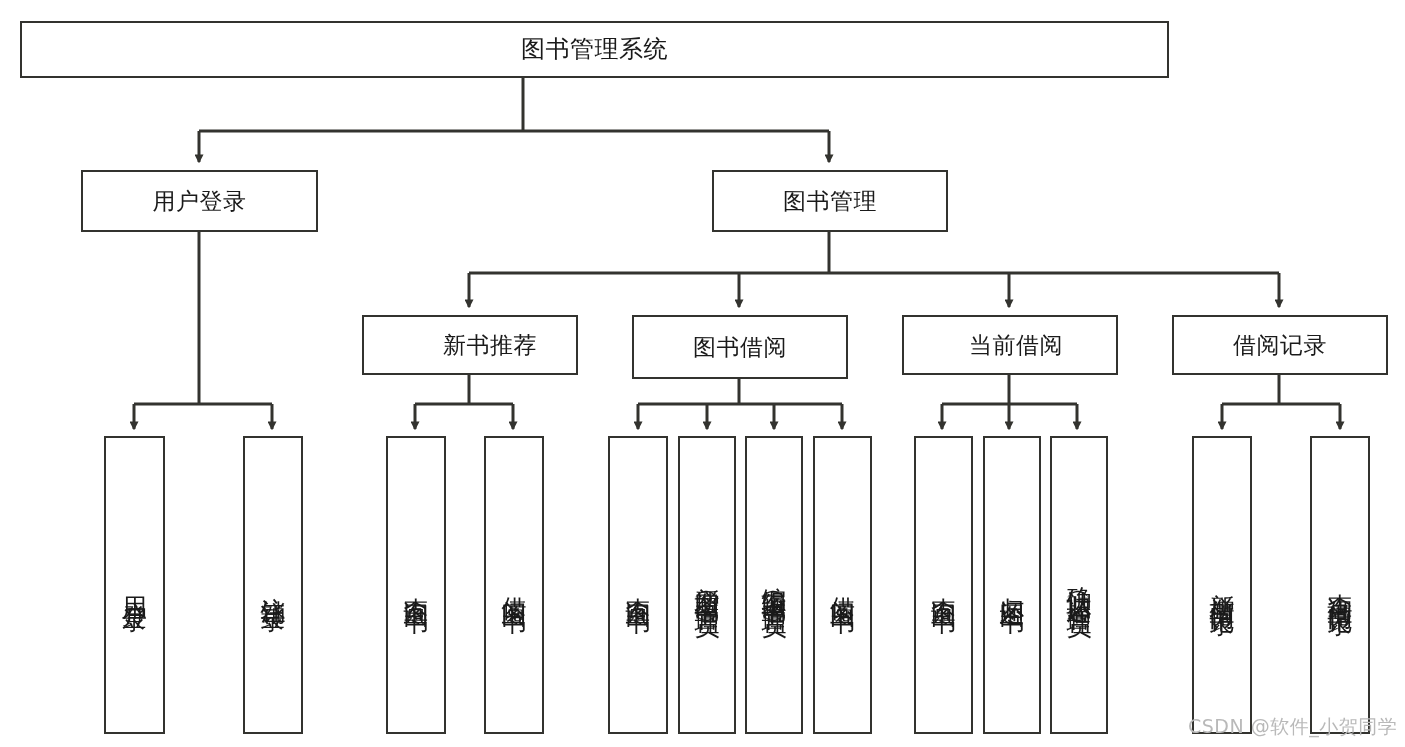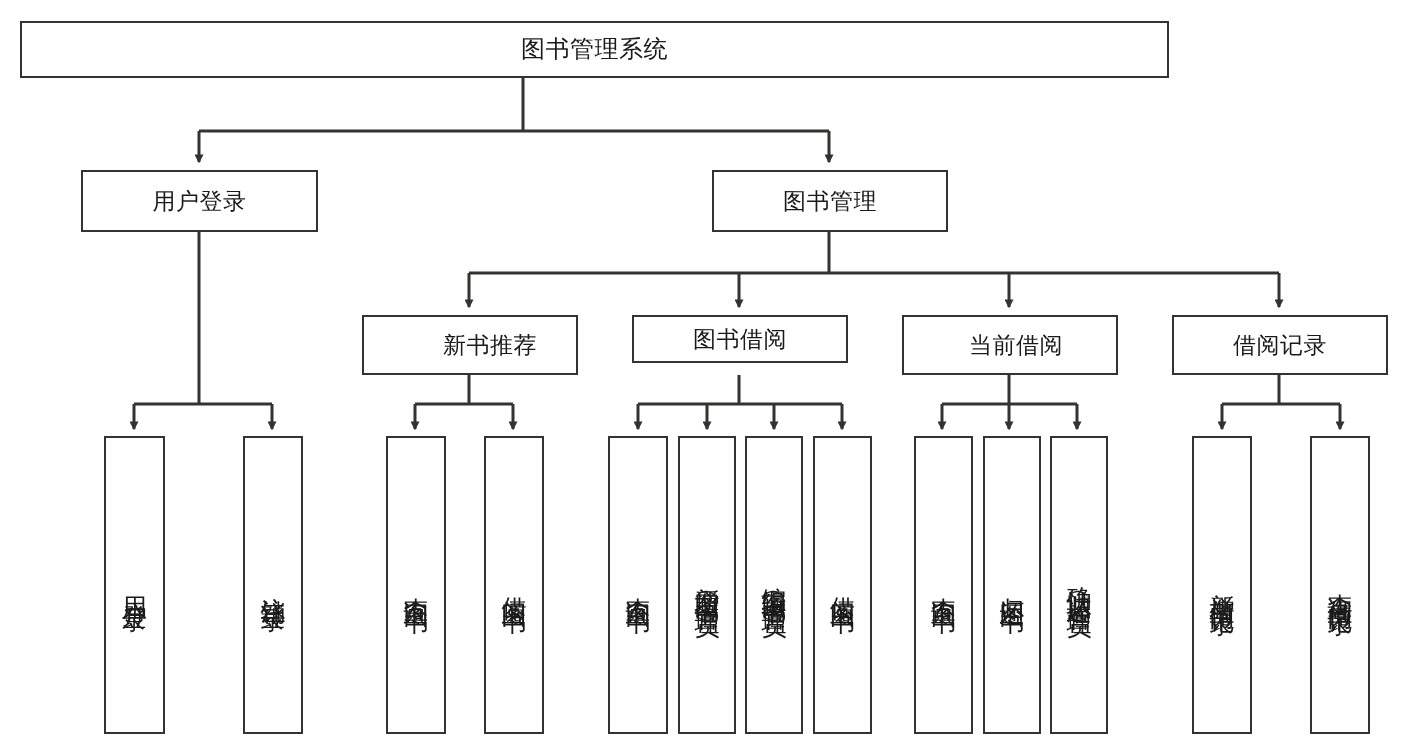--- a/index.html
+++ b/index.html
@@ -141,21 +141,21 @@
   <div class="node horiz" style="left:81px; top:170px; width:237px; height:62px;">
     <span class="node-label">用户登录</span>
   </div>
   <div class="node horiz" style="left:712px; top:170px; width:236px; height:62px;align-items:center;">
     <span class="node-label">图书管理</span>
   </div>
 
   <div class="node horiz" style="left:362px; top:315px; width:216px; height:60px;padding-left:40px;">
     <span class="node-label">新书推荐</span>
   </div>
-  <div class="node horiz" style="left:632px; top:315px; width:216px; height:48px;">
+  <div class="node horiz" style="left:632px; top:315px; width:216px; height:64px;">
     <span class="node-label">图书借阅</span>
   </div>
   <div class="node horiz" style="left:902px; top:315px; width:216px; height:60px;padding-left:12px;">
     <span class="node-label">当前借阅</span>
   </div>
   <div class="node horiz" style="left:1172px; top:315px; width:216px; height:60px;align-items:center;">
     <span class="node-label">借阅记录</span>
   </div>
 
   <div class="node vert" style="left:104px; top:436px; width:61px; height:298px;">
@@ -195,14 +195,15 @@
     <span class="node-label">确认归还（管理员）</span>
   </div>
 
   <div class="node vert" style="left:1192px; top:436px; width:60px; height:298px;">
     <span class="node-label">新增借阅记录</span>
   </div>
   <div class="node vert" style="left:1310px; top:436px; width:60px; height:298px;">
     <span class="node-label">查询借阅记录</span>
   </div>
 
+  <div id="watermark">CSDN @软件_小贺同学</div>
 
 </div>
 
 </body></html>

